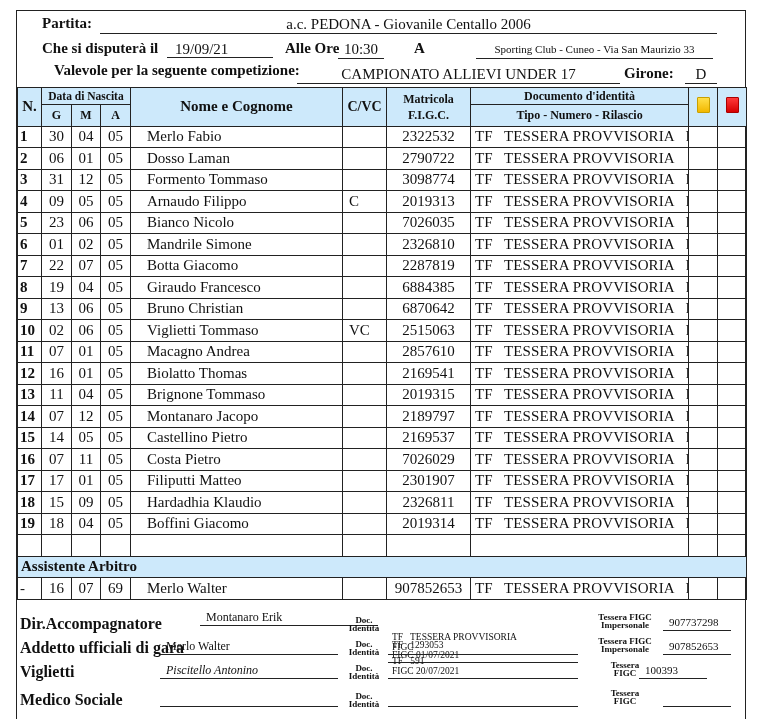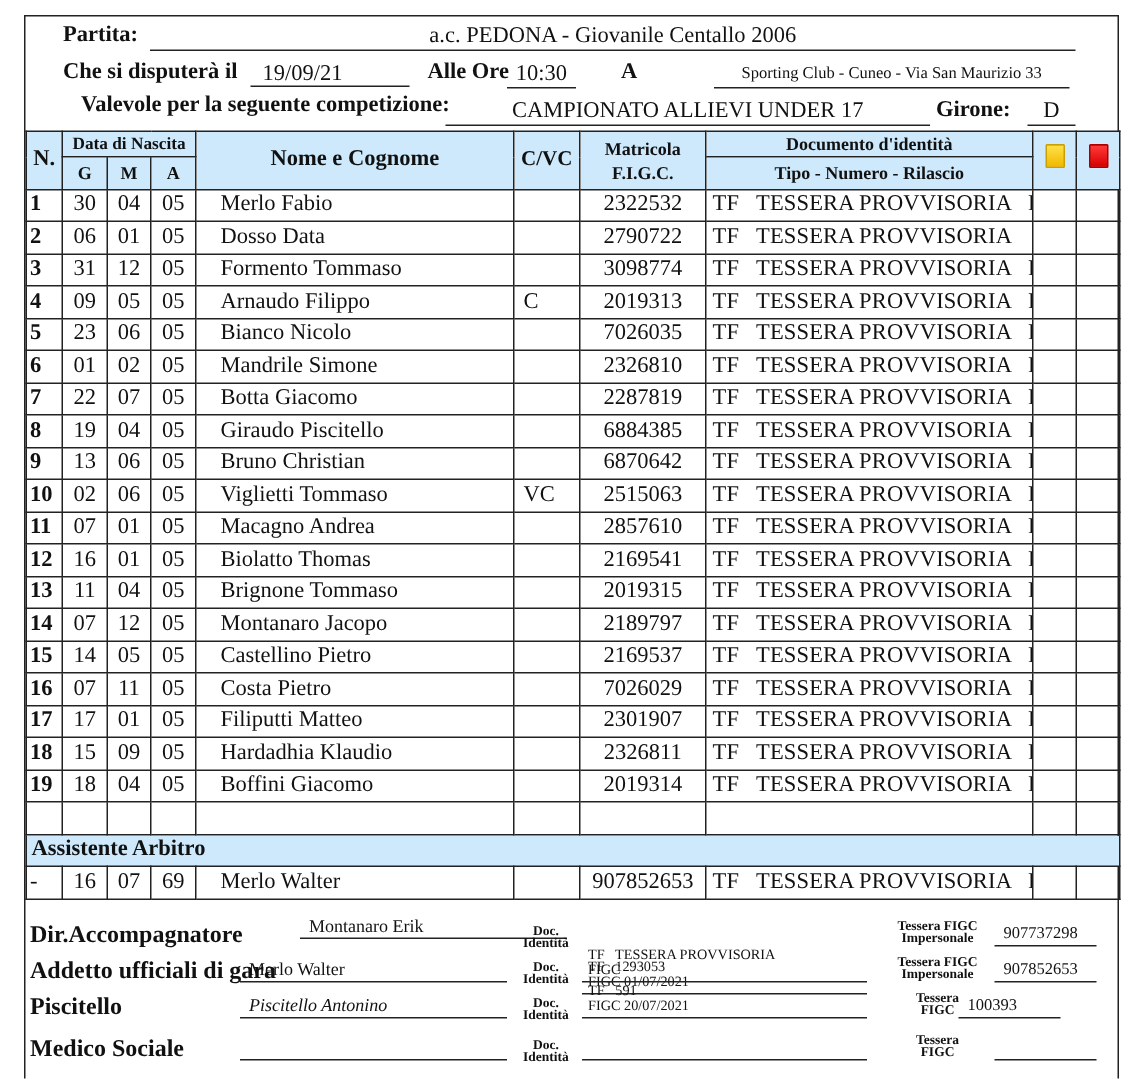--- a/index.html
+++ b/index.html
@@ -90,21 +90,21 @@
         <td class="mat">2322532</td>
         <td class="doc" style="white-space: pre;">TF   TESSERA PROVVISORIA   FIGC</td>
         <td></td>
         <td></td>
       </tr>
       <tr>
         <td class="num">2</td>
         <td class="dt">06</td>
         <td class="dt">01</td>
         <td class="dt">05</td>
-        <td class="nm">Dosso Data</td>
+        <td class="nm">Dosso Laman</td>
         <td class="cvc"></td>
         <td class="mat">2790722</td>
         <td class="doc" style="white-space: pre;">TF   TESSERA PROVVISORIA</td>
         <td></td>
         <td></td>
       </tr>
       <tr>
         <td class="num">3</td>
         <td class="dt">31</td>
         <td class="dt">12</td>
@@ -162,21 +162,21 @@
         <td class="mat">2287819</td>
         <td class="doc" style="white-space: pre;">TF   TESSERA PROVVISORIA   FIGC</td>
         <td></td>
         <td></td>
       </tr>
       <tr>
         <td class="num">8</td>
         <td class="dt">19</td>
         <td class="dt">04</td>
         <td class="dt">05</td>
-        <td class="nm">Giraudo Piscitello</td>
+        <td class="nm">Giraudo Francesco</td>
         <td class="cvc"></td>
         <td class="mat">6884385</td>
         <td class="doc" style="white-space: pre;">TF   TESSERA PROVVISORIA   FIGC</td>
         <td></td>
         <td></td>
       </tr>
       <tr>
         <td class="num">9</td>
         <td class="dt">13</td>
         <td class="dt">06</td>
@@ -364,21 +364,21 @@
     </div>
     <div class="doc-val" style="left:388px;top:633px;width:190px;">
       <div style="white-space: pre;">TF   TESSERA PROVVISORIA</div>
       <div style="white-space: pre;">FIGC</div>
     </div>
     <div class="tiny-lbl" style="left:592px;top:637px;width:66px;">
       <div>Tessera FIGC</div>
       <div>Impersonale</div>
     </div>
     <div class="staff-val" style="left:663px;top:638px;width:68px;font-size:11px;">907852653</div>
-    <div class="staff" style="top:663px;">Piscitello</div>
+    <div class="staff" style="top:663px;">Viglietti</div>
     <div class="staff-val" style="left:160px;top:662px;width:178px;font-style:italic;">Piscitello Antonino</div>
     <div class="tiny-lbl" style="left:344px;top:664px;width:40px;">
       <div>Doc.</div>
       <div>Identità</div>
     </div>
     <div class="doc-val" style="left:388px;top:657px;width:190px;">
       <div style="white-space: pre;">TF   591</div>
       <div style="white-space: pre;">FIGC 20/07/2021</div>
     </div>
     <div class="tiny-lbl" style="left:592px;top:661px;width:66px;">

